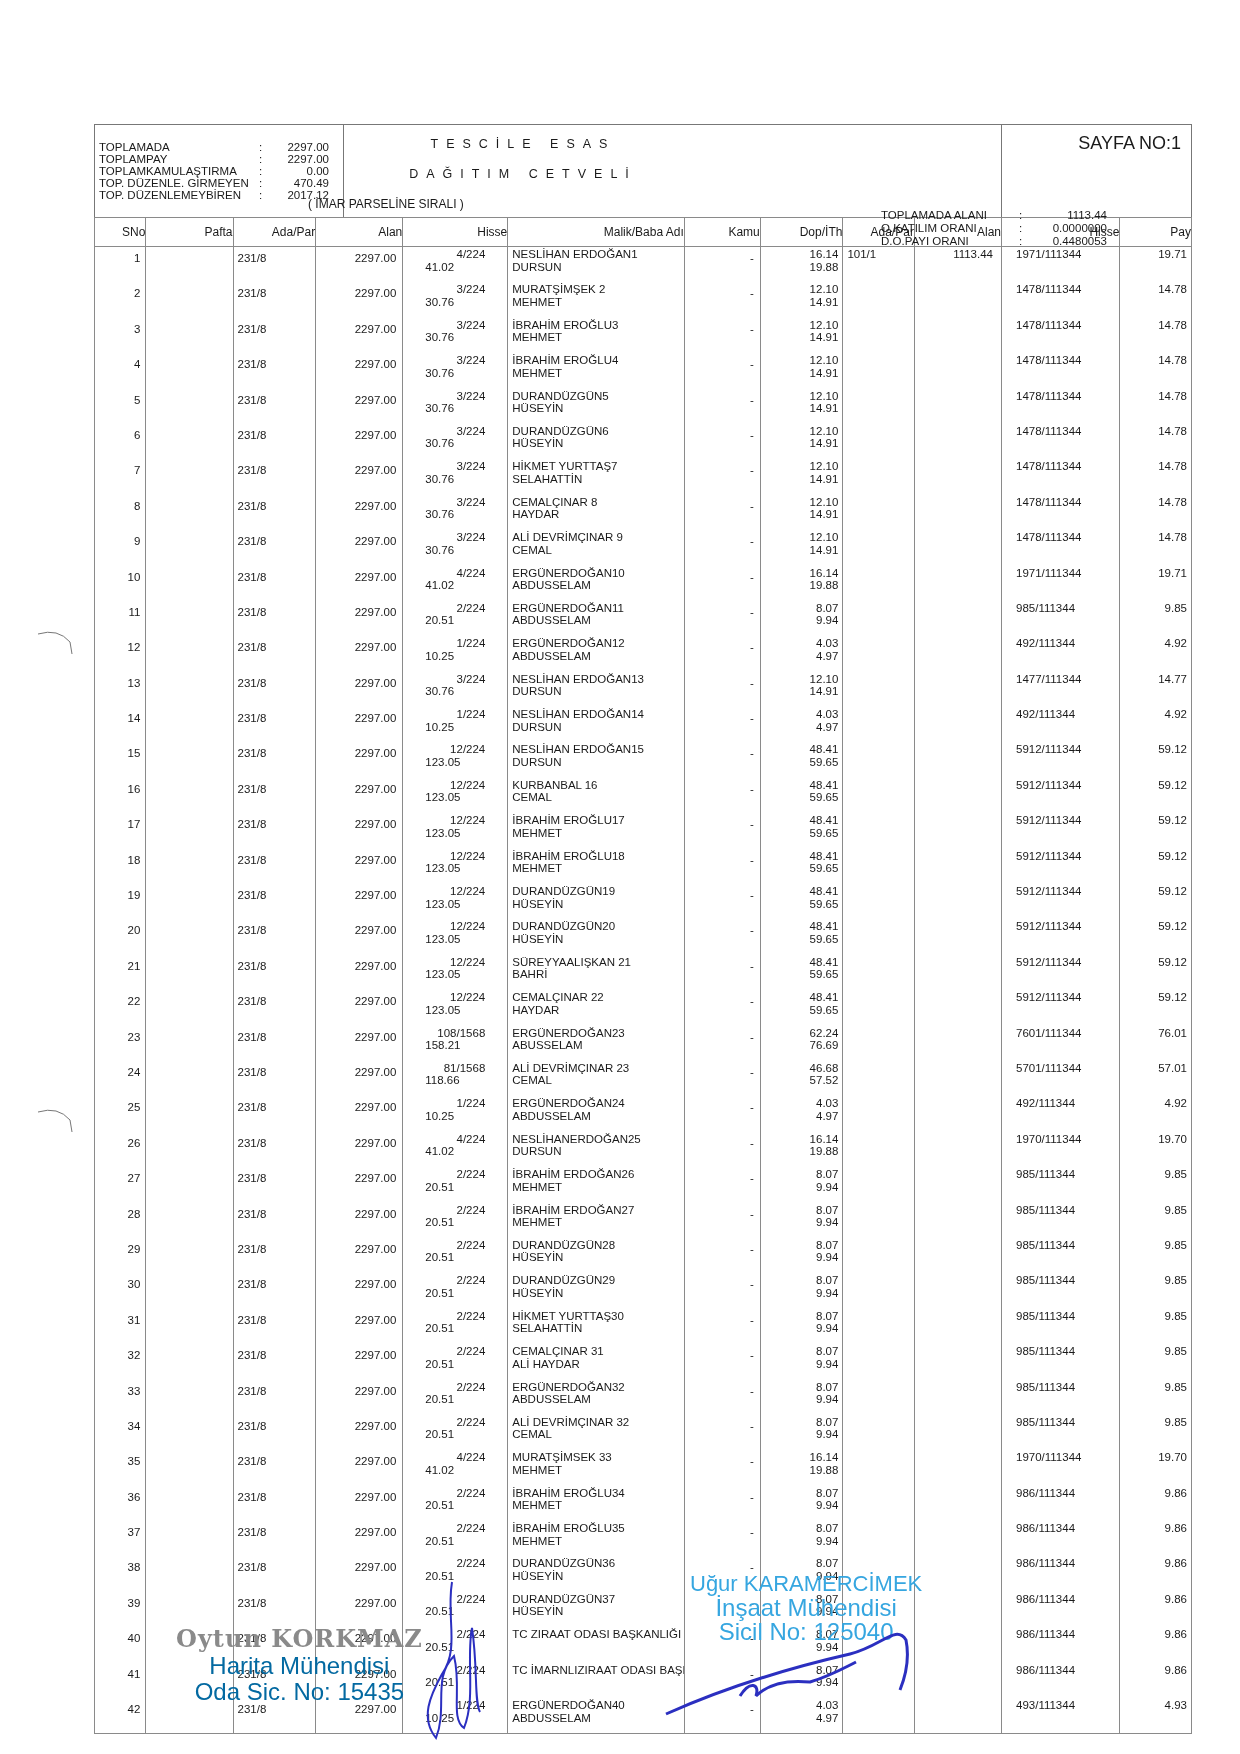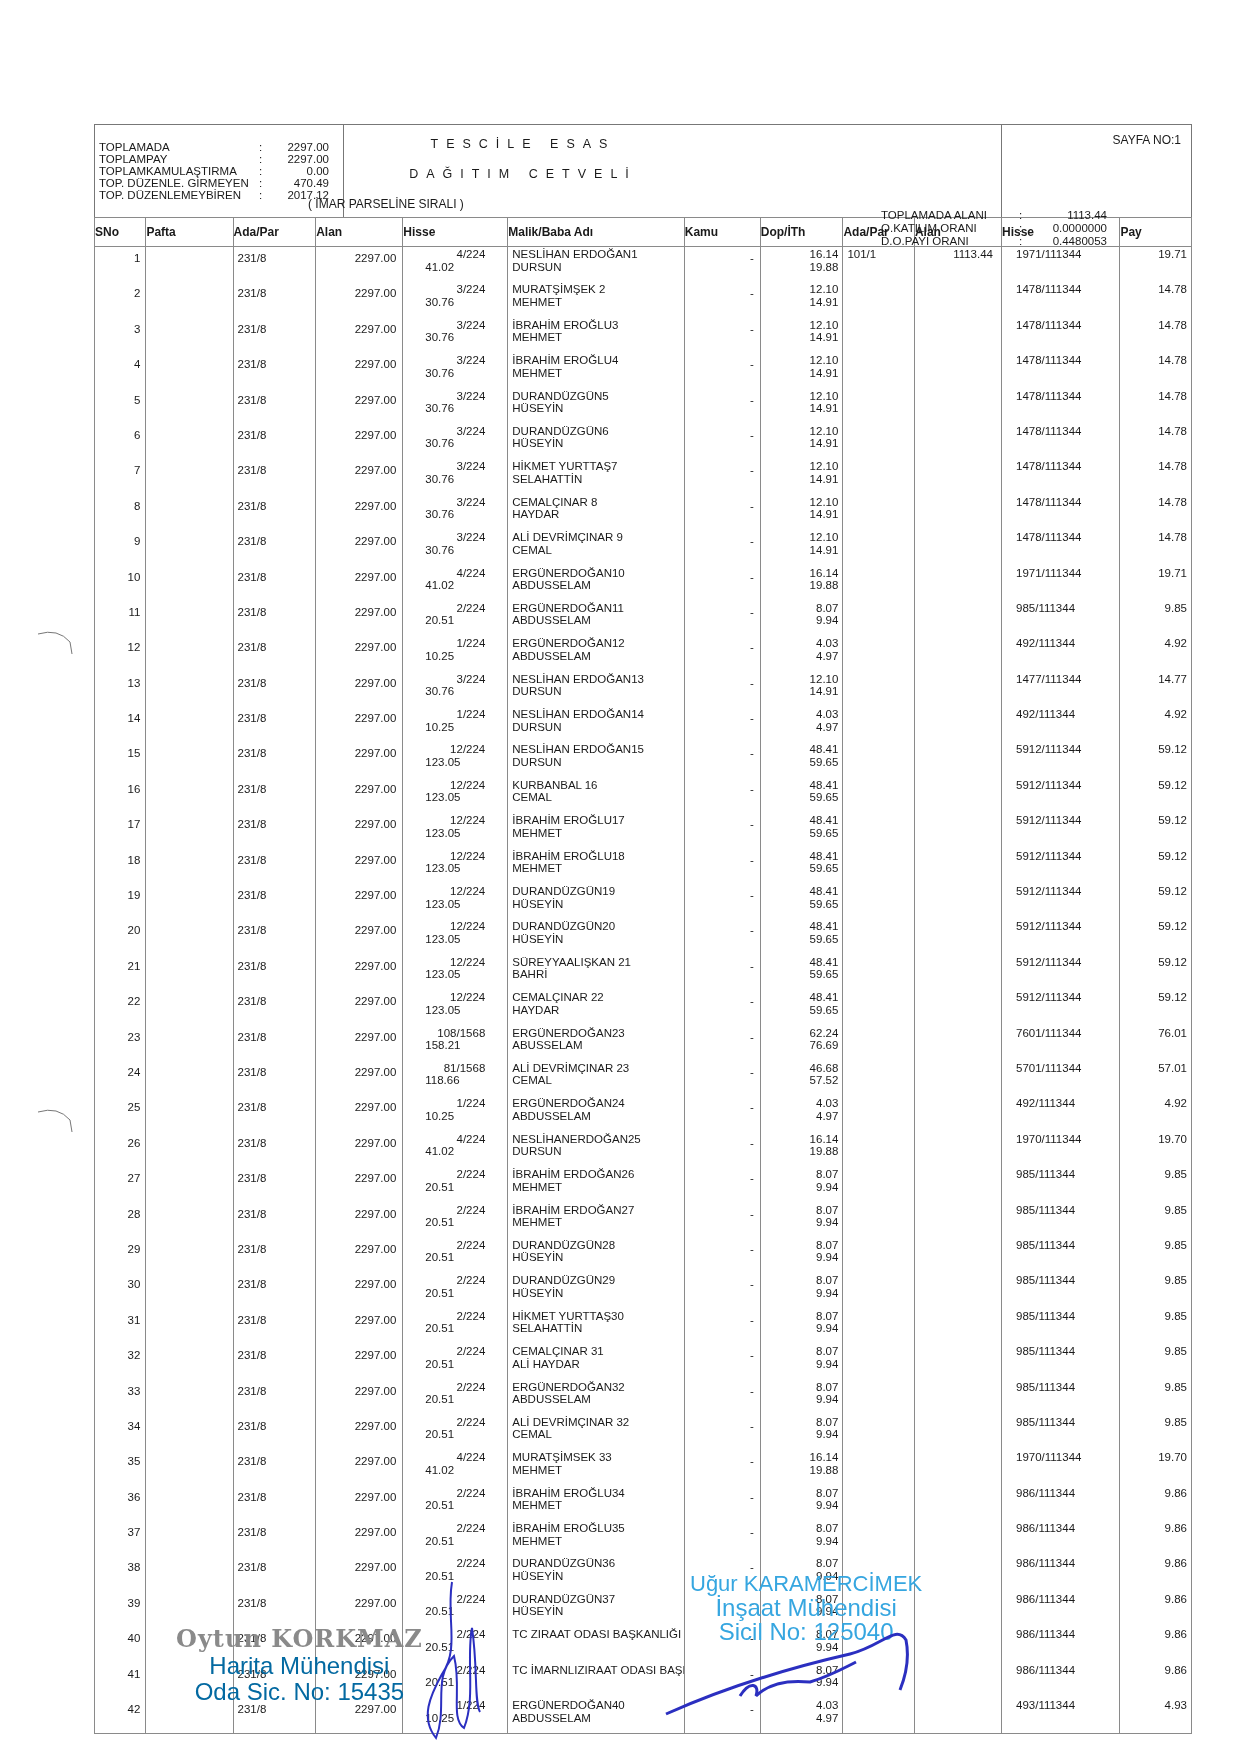--- a/index.html
+++ b/index.html
@@ -12,30 +12,30 @@
   .hdr-mid { position:absolute; left:248px; top:0; width:658px; height:92px; border-right:1px solid #777; }
   .hdr-right { position:absolute; left:906px; top:0; width:192px; height:92px; }
   .sum-row { position:absolute; left:4px; font-size:11.5px; line-height:12px; white-space:nowrap; }
   .sum-label { display:inline-block; width:160px; }
   .sum-colon { display:inline-block; width:18px; }
   .sum-val { display:inline-block; width:52px; text-align:right; }
   .title1, .title2 { position:absolute; left:0; width:430px; text-align:center; font-size:12.5px; letter-spacing:8px; }
   .title1 { top:12px; left:-35px; }
   .title2 { top:42px; left:-35px; }
   .title3 { position:absolute; top:72px; left:-35px; width:430px; text-align:left; font-size:12px; }
-  .page-no { position:absolute; left:-130px; width:310px; text-align:right; top:8px; font-size:12px; }
+  .page-no { position:absolute; left:-130px; width:310px; text-align:right; top:8px; font-size:18px; }
   .kv { position:absolute; left:-120px; font-size:11.5px; white-space:nowrap;margin-top:48px; }
   .kv-label { display:inline-block; width:138px; }
   .kv-colon { display:inline-block; width:16px; }
   .kv-val { display:inline-block; width:72px; text-align:right; }
 
   
   table { border-collapse:collapse; width:1098px; table-layout:fixed; font-size:11.5px; }
   td, th { border:1px solid #8a8a8a; padding:0; }
-  th { font-weight:bold; height:28px; font-size:12px; text-align:left; }
+  th { font-weight:normal; height:28px; font-size:12px; text-align:right; }
   .group-row td { height:30px; font-size:13px; letter-spacing:18px; text-align:center; }
   .data-row td { height:30.4px; vertical-align:top; border-top:none; border-bottom:none; }
   .data-row td.sno { text-align:right; padding-right:5px; padding-top:5px; }
   .data-row td.adapar { padding-left:4px; padding-top:5px; }
   .data-row td.alan { text-align:right; padding-right:6px; padding-top:5px; }
   .data-row td.hisse { padding:1px 0 0 0; line-height:12.5px; }
   .data-row td.hisse .h1 { text-align:right; padding-right:22px; }
   .data-row td.hisse .h2 { text-align:left; padding-left:22px; }
   .data-row td.malik { padding:1px 0 0 4px; line-height:12.5px; white-space:nowrap; overflow:hidden; }
   .data-row td.kamu { text-align:right; padding-right:6px; padding-top:5px; }

